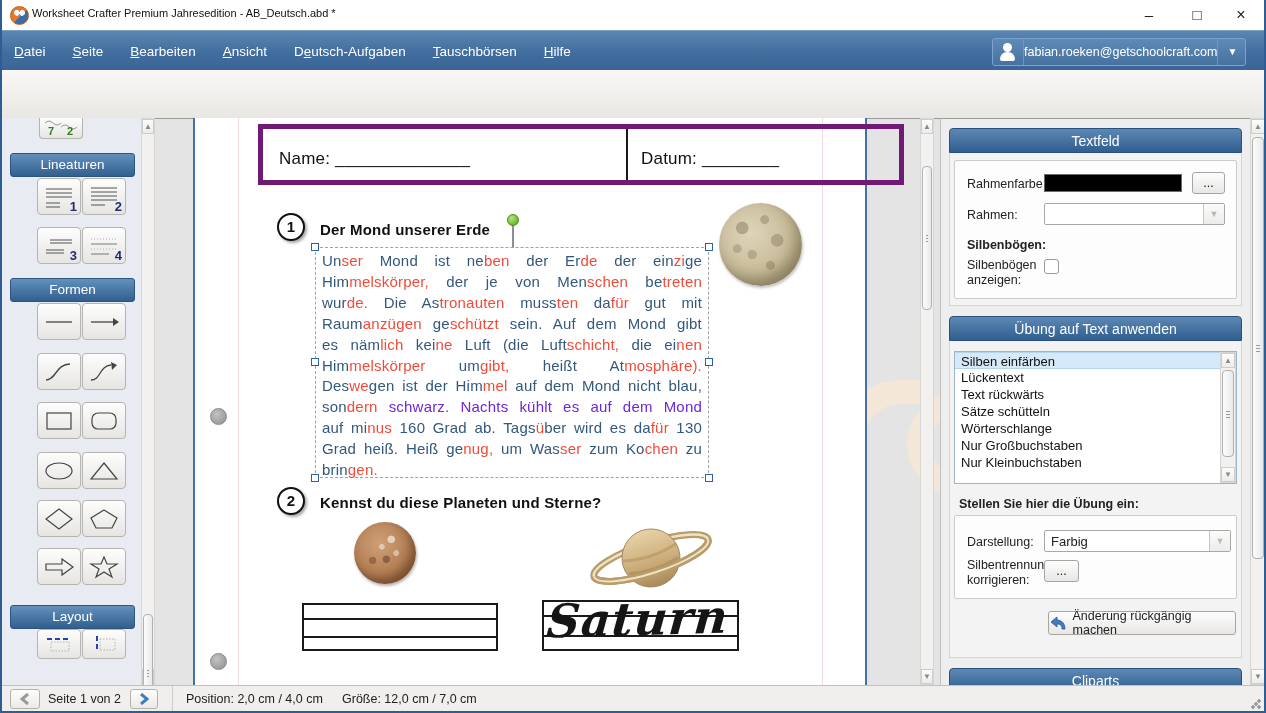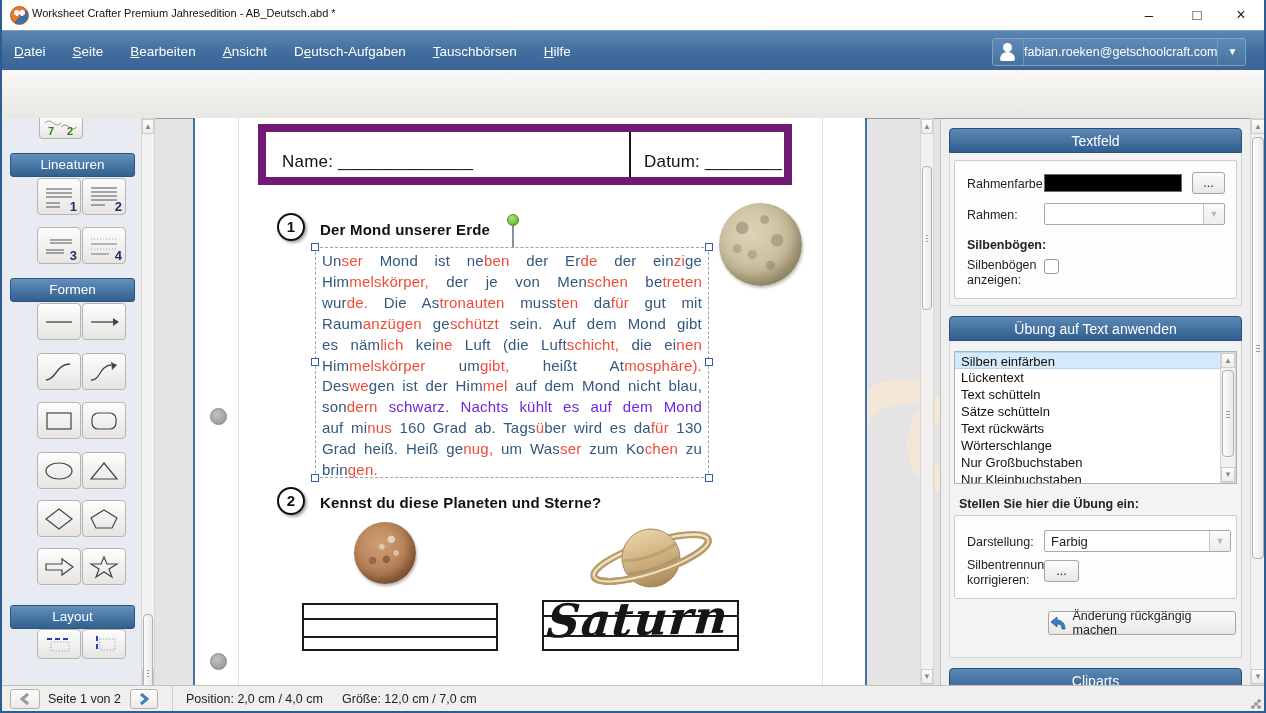--- a/index.html
+++ b/index.html
@@ -40,21 +40,21 @@
   .sb-track{position:absolute;background:#f2f1f0;border:1px solid #d8d6d3;box-sizing:border-box;}
   .sb-arrow{position:absolute;width:100%;height:15px;display:flex;align-items:center;justify-content:center;font-size:8px;color:#8a8a8a;background:linear-gradient(#fcfcfb,#ececea);border:1px solid #cfcdc9;box-sizing:border-box;}
   .sb-thumb{position:absolute;left:1px;right:1px;background:linear-gradient(90deg,#fcfcfc,#e9e9e9);border:1px solid #b0b0b0;border-radius:4px;}
   .sb-grip{position:absolute;left:3px;right:3px;top:50%;height:7px;margin-top:-3px;background:repeating-linear-gradient(#9a9a9a 0 1px,transparent 1px 3px);}
   
   .side-header{position:absolute;left:8px;width:123px;height:22px;background:linear-gradient(#6390bd,#31608f);border:1px solid #2c5580;border-radius:3px;color:#fff;font-size:13.5px;text-align:center;line-height:22px;}
   .side-btn{position:absolute;width:44px;height:37px;background:linear-gradient(#fdfdfd,#e6e5e2);border:1px solid #b6b4b0;border-radius:4px;box-sizing:border-box;display:flex;align-items:center;justify-content:center;}
   .side-num{position:absolute;right:3px;bottom:0px;color:#1d2f6e;font-weight:bold;font-size:13px;font-family:"Liberation Sans",sans-serif;}
   
   .ws{font-family:"Liberation Sans",sans-serif;color:#111;}
-  .nd-table{position:absolute;left:256px;top:124px;width:534px;height:61px;border:8px solid #701a75;box-sizing:border-box;}
+  .nd-table{position:absolute;left:256px;top:124px;width:646px;height:61px;border:5px solid #701a75;box-sizing:border-box;}
   .nd-div{position:absolute;left:363px;top:0;width:2px;height:100%;background:#1a1a1a;}
   .nd-text{position:absolute;top:20px;font-size:17px;color:#111;letter-spacing:.2px;}
   .num-circle{position:absolute;width:28px;height:28px;border:2px solid #111;border-radius:50%;background:#fff;box-sizing:border-box;text-align:center;line-height:24px;font-size:15px;font-weight:bold;box-shadow:2px 2px 3px rgba(0,0,0,.35);}
   .task-title{position:absolute;font-size:15px;font-weight:bold;color:#111;letter-spacing:.2px;}
   .textbox{position:absolute;left:313px;top:247px;width:394px;height:231px;border:1px dashed #9aa2aa;box-sizing:border-box;}
   .handle{position:absolute;width:8px;height:8px;background:#fff;border:1px solid #2f5fa3;box-sizing:border-box;}
   #syllable-text{position:absolute;left:320px;top:251px;width:380px;font-size:15px;line-height:20.9px;letter-spacing:.2px;}
   .tline{text-align:justify;text-align-last:justify;white-space:normal;}
   .tline.last{text-align-last:left;}
   .pin-stem{position:absolute;left:510px;top:222px;width:2px;height:26px;background:#8a8f94;}
@@ -537,23 +537,22 @@
   </div>
   <span class="plabel bold" style="left:965px;top:238px;">Silbenbögen:</span>
   <span class="plabel" style="left:965px;top:258px;width:72px;display:inline-block;line-height:15px;">Silbenbögen anzeigen:</span>
   <div class="checkbox" style="left:1042px;top:259px;"></div>
 
   <div class="sec-header" style="top:316px;">Übung auf Text anwenden</div>
   <div class="sec-body" style="top:341px;height:317px;"></div>
   <div class="listbox" id="exercise-list">
       <div class="list-item selected">Silben einfärben</div>
       <div class="list-item">Lückentext</div>
-      <div class="list-item">Text schütteln</div>
+      <div class="list-item">Text rückwärts</div>
       <div class="list-item">Sätze schütteln</div>
-      <div class="list-item">Text rückwärts</div>
       <div class="list-item">Wörterschlange</div>
       <div class="list-item">Nur Großbuchstaben</div>
       <div class="list-item">Nur Kleinbuchstaben</div>
     </div>
   <div class="sb-track" style="left:1218px;top:352px;width:16px;height:131px;">
     <div class="sb-arrow" style="top:0;">▲</div>
     <div class="sb-arrow" style="bottom:0;">▼</div>
     <div class="sb-thumb" style="top:17px;height:85px;">
         <div class="sb-grip"></div>
       </div>

